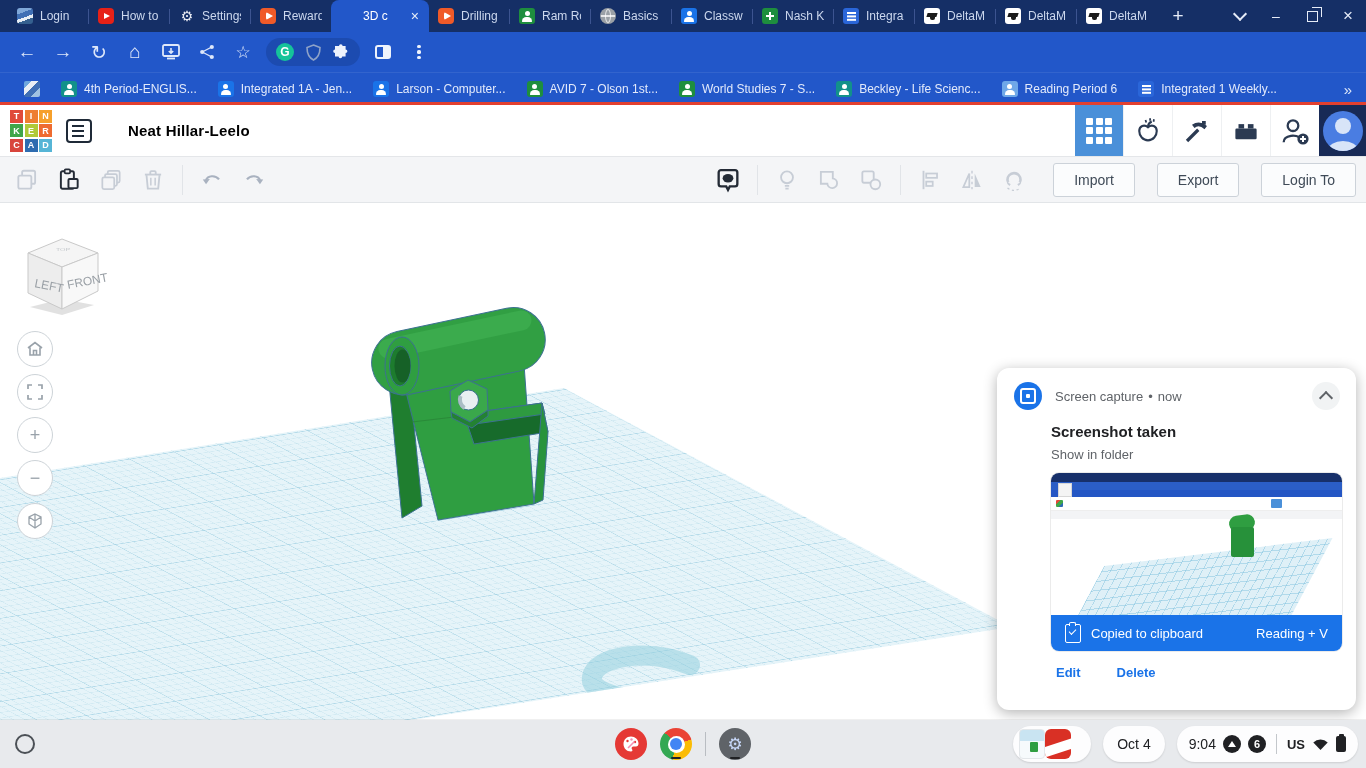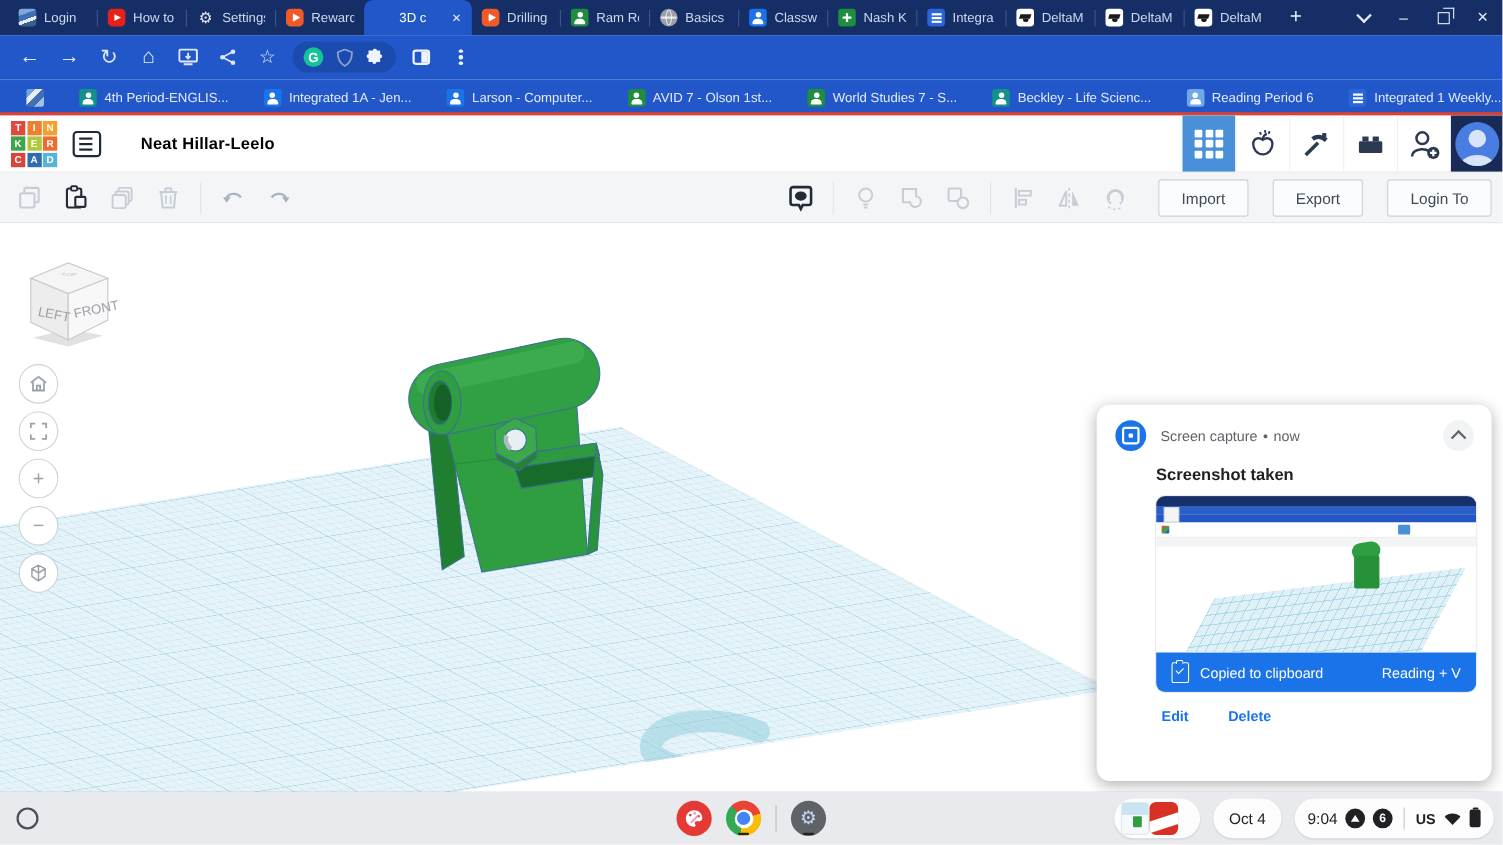--- a/index.html
+++ b/index.html
@@ -51,21 +51,21 @@
   .url{font-size:13px;white-space:nowrap;}
   .url .host{color:#eef3fc;}
   .url .path{color:#93a9d6;}
   .ext-pill{height:28px;background:#1c4bb0;border-radius:14px;display:flex;align-items:center;padding:0 10px;gap:12px;margin:0 4px;}
   .gram{width:18px;height:18px;border-radius:50%;background:#15c39a;color:#fff;font-size:12px;font-weight:bold;display:flex;align-items:center;justify-content:center;}
   .sidepanel-ic{width:16px;height:14px;border:2px solid #eef3fc;border-radius:3px;position:relative;box-sizing:border-box;}
   .sidepanel-ic::before{content:"";position:absolute;right:0;top:0;bottom:0;width:6px;background:#eef3fc;}
   .dots3{display:flex;flex-direction:column;gap:2.5px;}
   .dots3 i{width:3.2px;height:3.2px;border-radius:50%;background:#eef3fc;}
   
-  .bookmarks{position:absolute;top:72px;left:0;right:0;height:30px;background:#2257c9;display:flex;align-items:center;padding:16px 14px;box-sizing:border-box;gap:12px;border-top:1px solid rgba(255,255,255,.08);}
+  .bookmarks{position:absolute;top:72px;left:0;right:0;height:30px;background:#2257c9;display:flex;align-items:center;padding:16px 14px;box-sizing:border-box;gap:1px;border-top:1px solid rgba(255,255,255,.08);}
   .bm{display:flex;align-items:center;gap:7px;padding:3px 10px;border-radius:6px;}
   .bm-label{font-size:12px;color:#e3eafb;white-space:nowrap;}
   .bm-fav{width:16px;height:16px;border-radius:3px;position:relative;flex:none;}
   .apps-ic{width:16px;height:16px;border-radius:2px;background:linear-gradient(135deg,#6ea6dd 0 25%,#e9eef4 25% 45%,#3f6fb5 45% 70%,#9fc2e2 70%);}
   .bm-overflow{margin-left:auto;color:#dfe8fa;font-size:15px;}
   .c-teal{background:#12918a;} .c-blue{background:#1a73e8;} .c-green{background:#1e8e3e;} .c-lblue{background:#6fa8e8;}
   
   .redline{position:absolute;top:102px;left:0;right:0;height:3px;background:#e2402f;}
   
   .tc-header{position:absolute;top:105px;left:0;right:0;height:52px;background:#fff;border-bottom:1px solid #e4e6e9;display:flex;align-items:center;box-sizing:border-box;}
@@ -575,20 +575,21 @@
     <span class="notif-src">
       <span>Screen capture</span>
       <span>•</span>
       <span>now</span>
     </span>
     <span class="collapse-btn">
         <span class="chev-up"></span>
       </span>
   </div>
   <div class="notif-title">Screenshot taken</div>
+  <div class="notif-sub">Show in folder</div>
   <div class="notif-thumbwrap">
     <div class="mini-shot">
       <div class="ms-bar1"></div>
         <div class="ms-bar2"></div>
         <div class="ms-bar3"></div>
       <div class="ms-head"></div>
         <div class="ms-tools"></div>
       <div class="ms-plane"></div>
       <div class="ms-cube"></div>
       <div class="ms-obj"></div>

